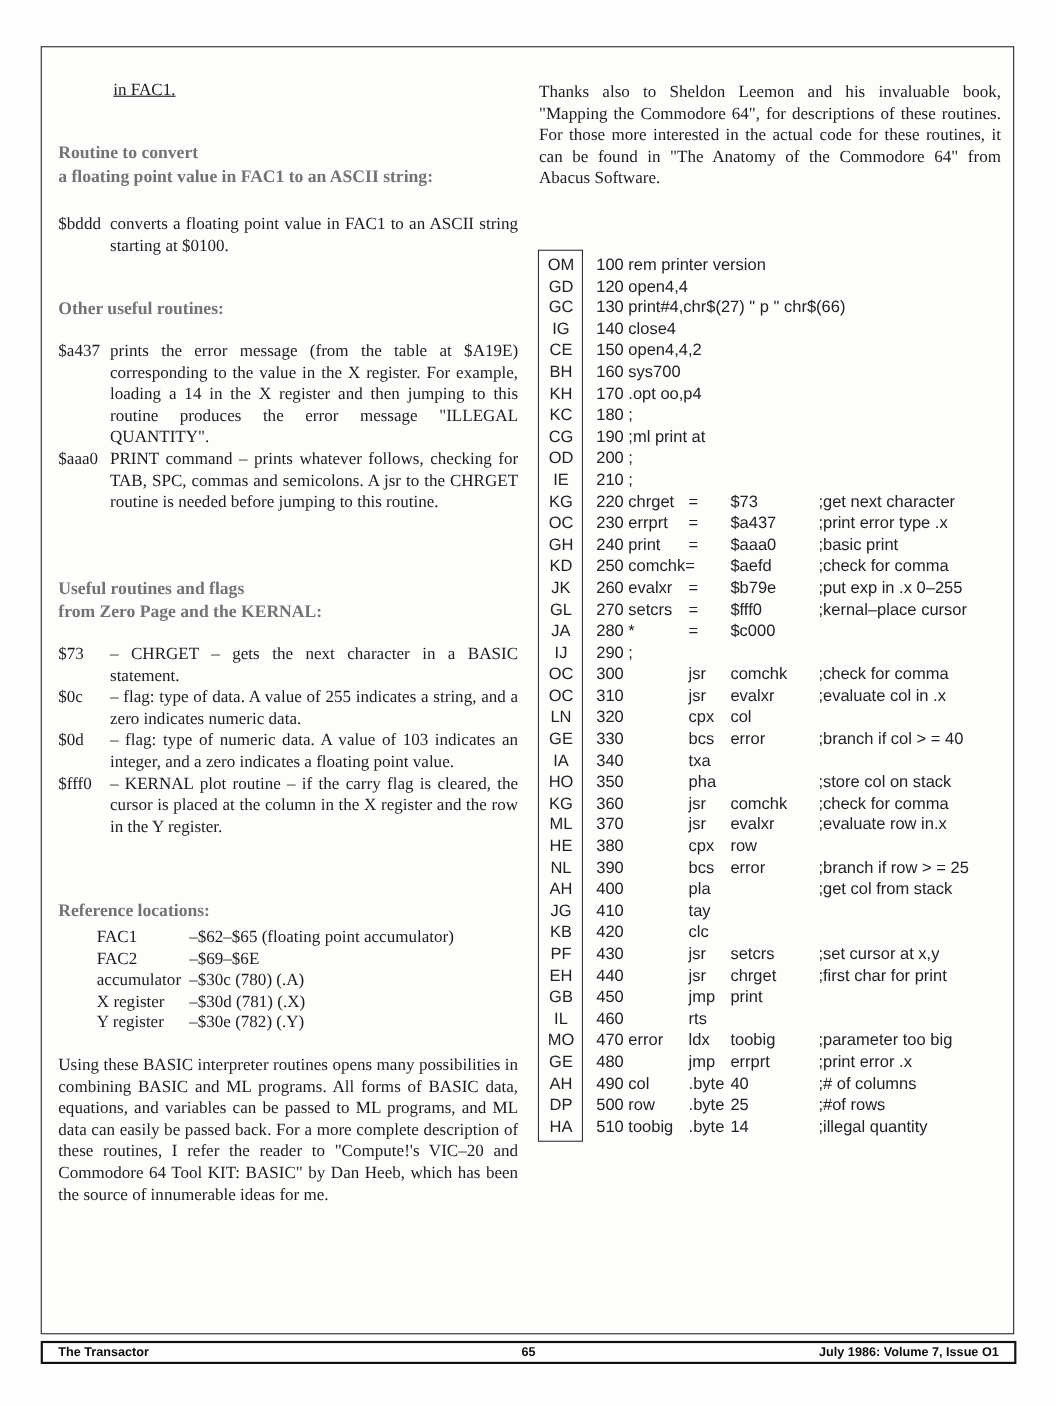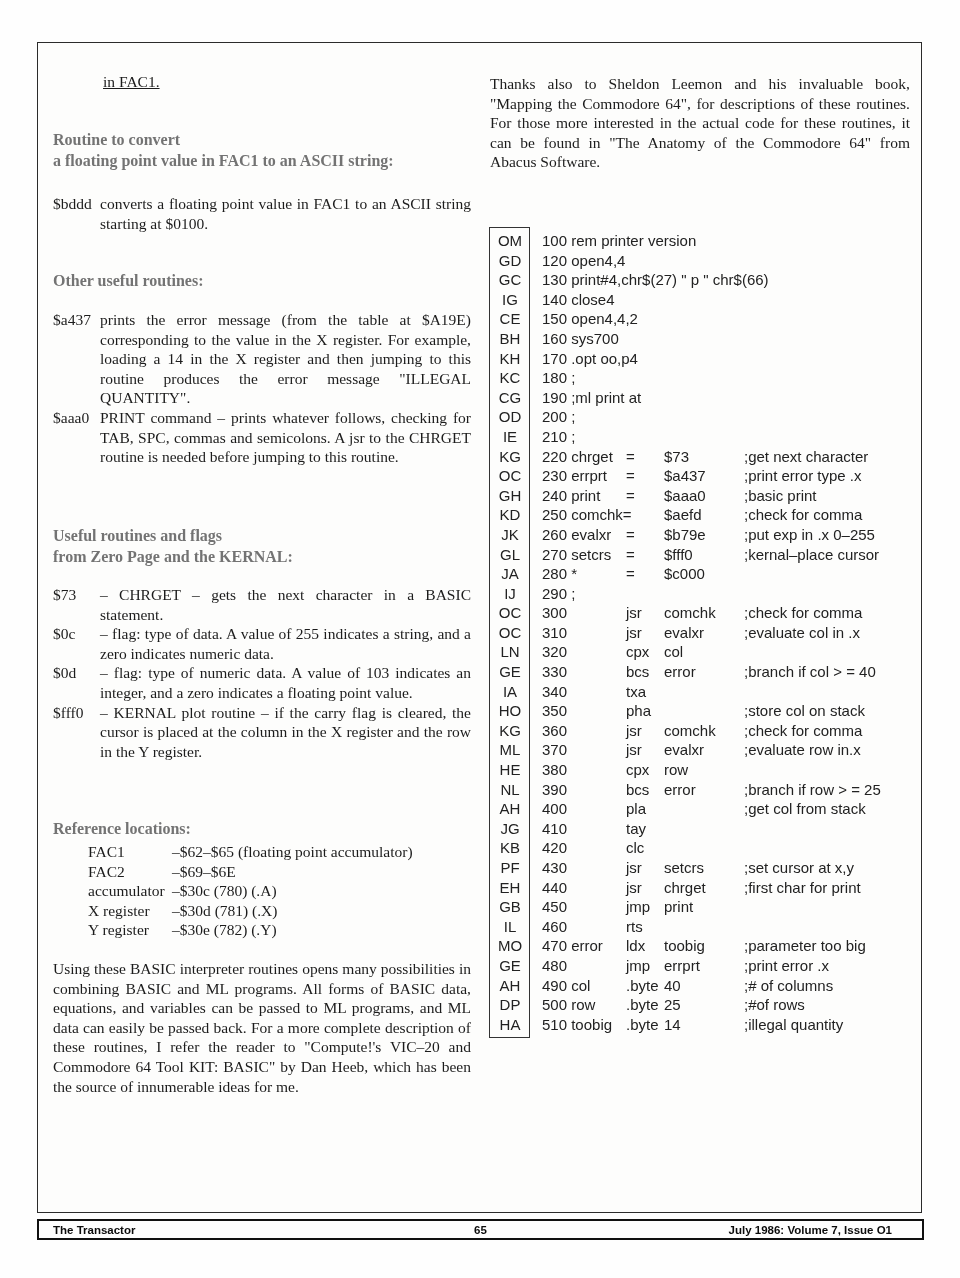--- a/index.html
+++ b/index.html
@@ -48,21 +48,21 @@
 
   .footer-bar {
     position:absolute; left:37px; top:1219px; width:883px; height:17px;
     border:2px solid #111; box-sizing:content-box;
     display:flex; align-items:center;
     font-family:"Liberation Sans", sans-serif; font-weight:bold;
     font-size:11.5px; color:#0c0c0c;gap:48px;
   }
   .footer-left  { padding-left:14px; }
   .footer-center{ position:absolute; left:50%; transform:translateX(-50%); }
-  .footer-right { margin-left:auto; padding-right:30px; }
+  .footer-right { margin-left:auto; padding-right:14px; }
 </style>
 </head>
 <body>
 
 <div class="page-frame"></div>
 
 <div class="col left-col serif-text">
 
   <div class="blk indent50" style="top:30px;text-decoration:underline;">in FAC1.</div>
 

